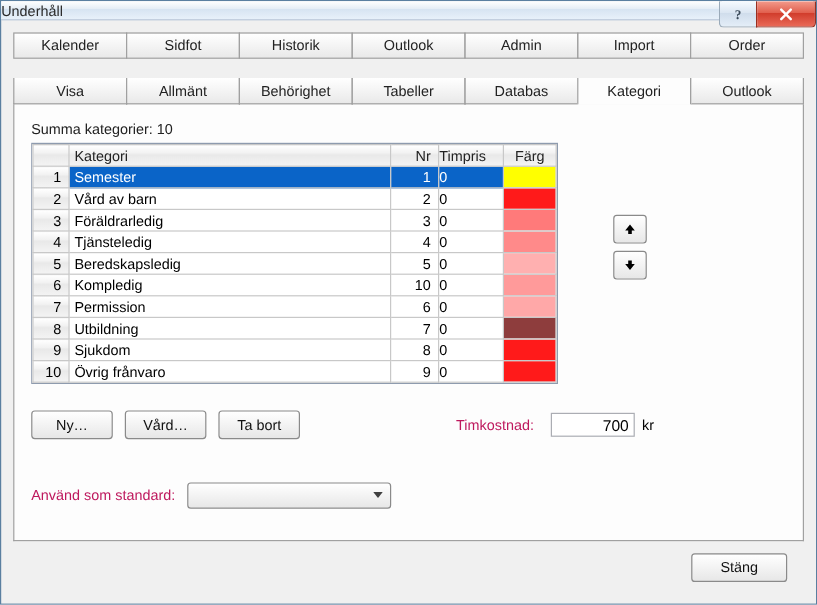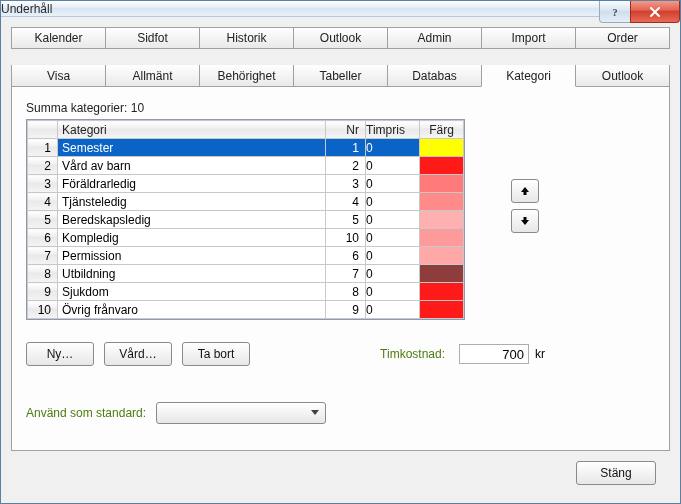--- a/index.html
+++ b/index.html
@@ -143,21 +143,21 @@
     height: 24px;
     min-width: 68px;
     padding: 0 10px;
     background: linear-gradient(to bottom,#ffffff,#e7e7e7);
     border: 1px solid #8a8a8a;
     border-radius: 3px;
     display:inline-flex; align-items:center; justify-content:center;
     color:#111;
     margin-right: 10px;
   }
-  .lbl { color:#4d7c0f; }
+  .lbl { color:#be185d; }
   .num-input {
     width: 70px; height: 20px;
     border: 1px solid #abadb3;
     background: #fff;
     text-align: right;
     padding: 0 4px;
     font-family: inherit; font-size: 13px;
   }
   .unit { margin-left: 6px; }
 

